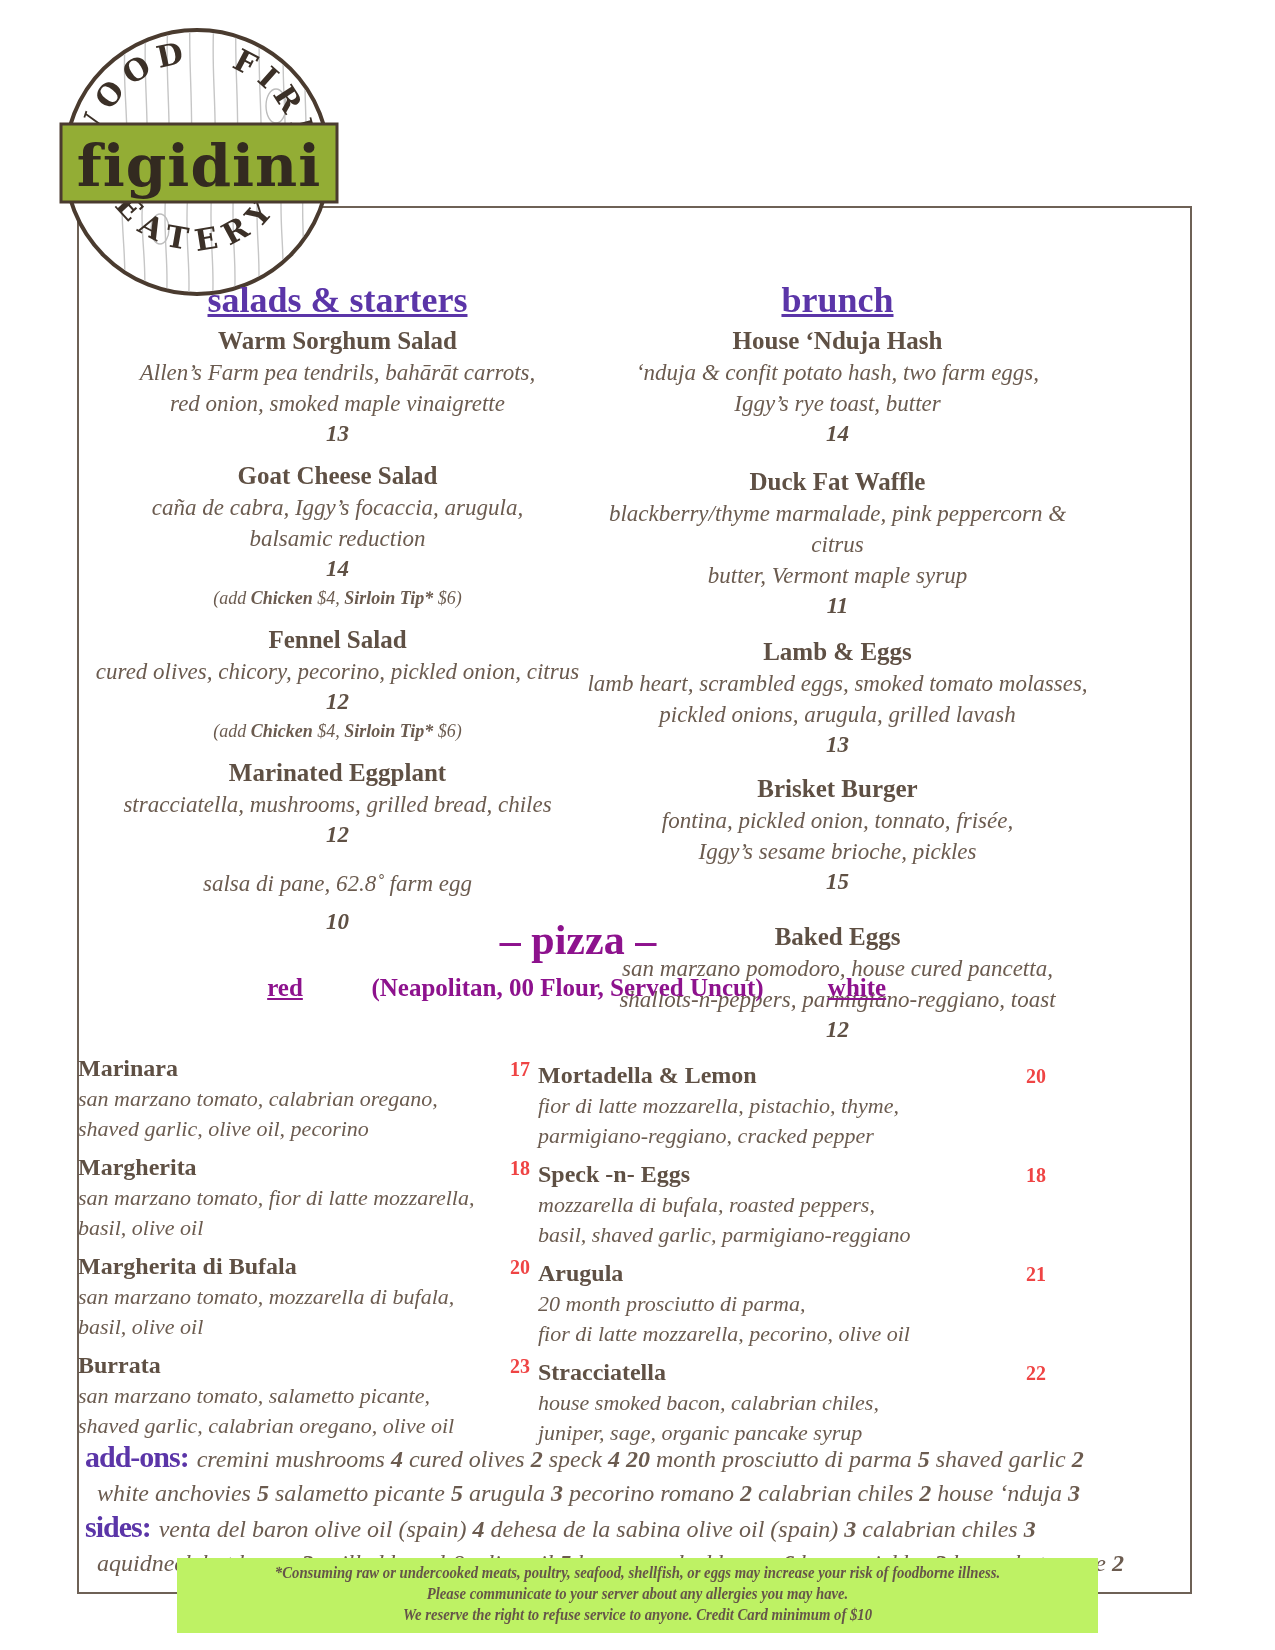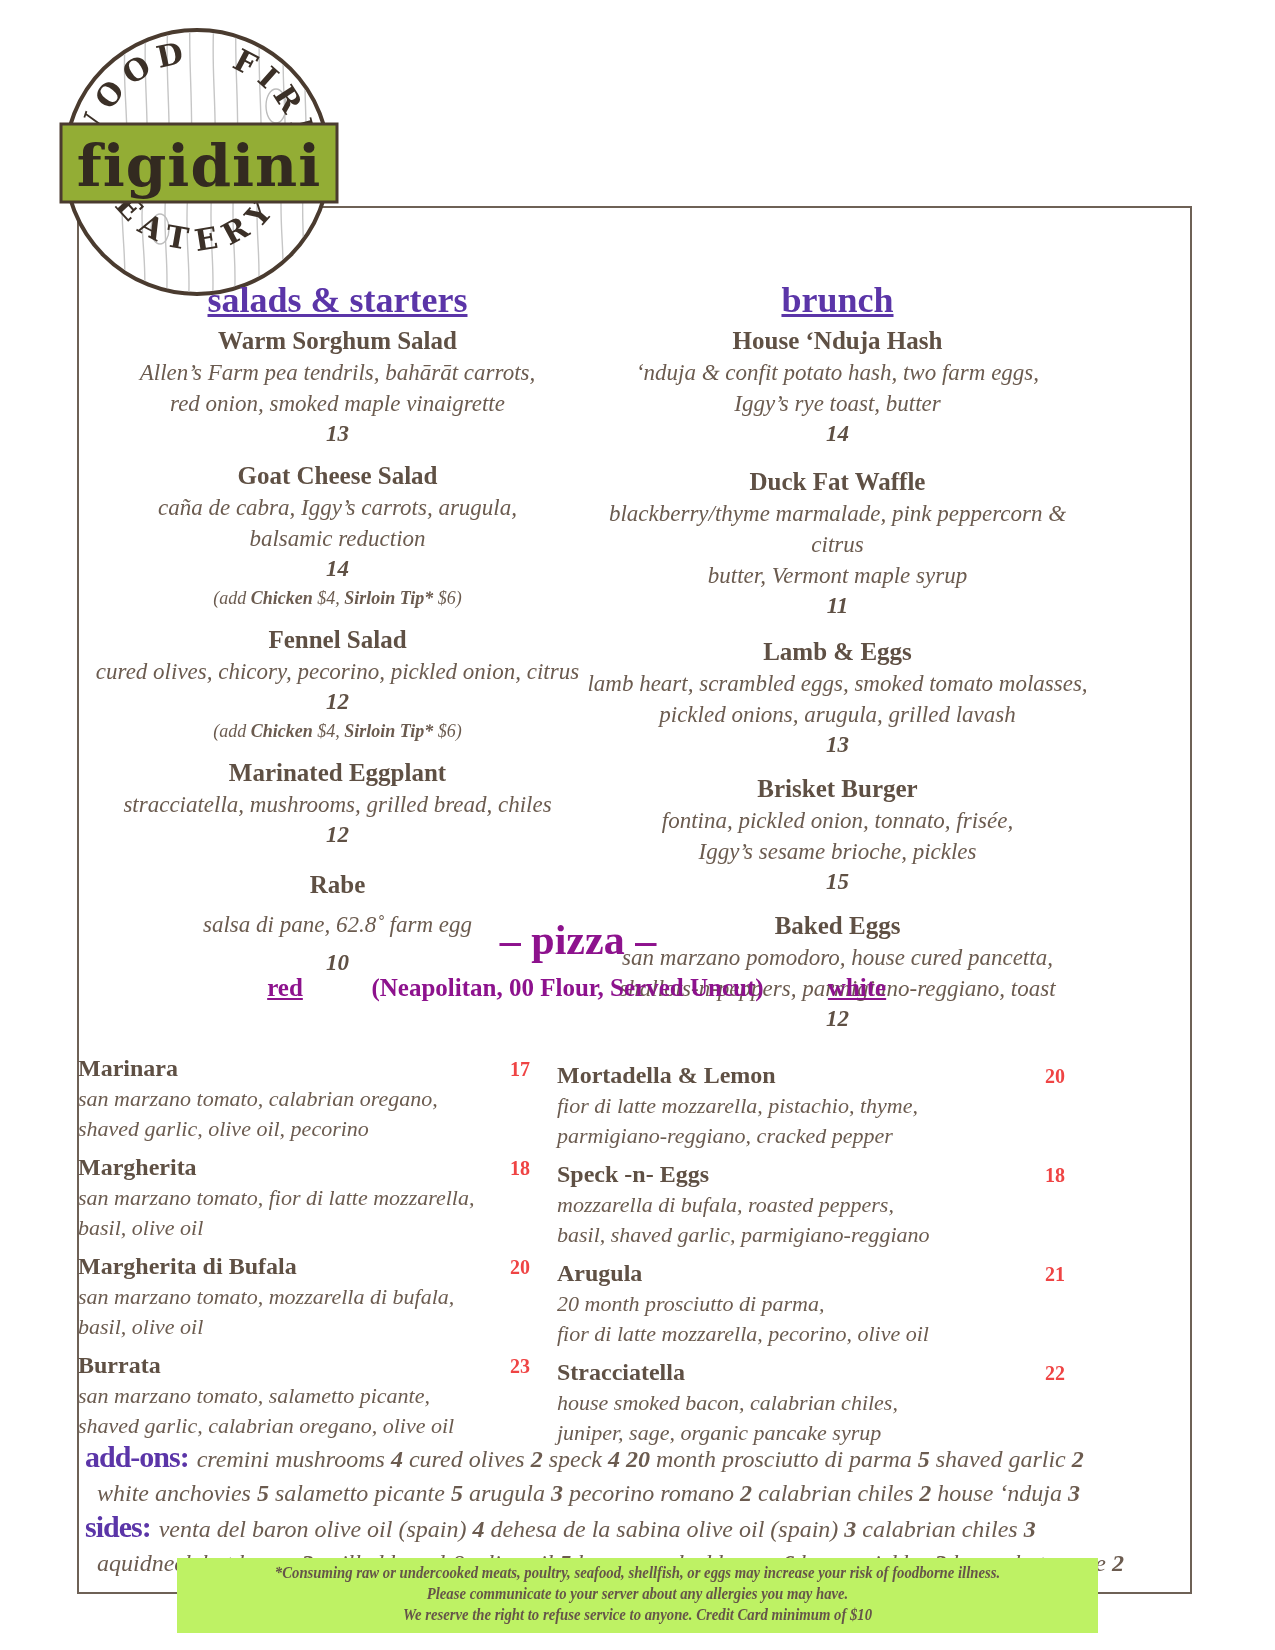--- a/index.html
+++ b/index.html
@@ -23,21 +23,21 @@
   
   .pizza-title{position:absolute;left:428px;top:916px;width:300px;text-align:center;
         font-size:42px;font-weight:bold;color:#8d128d;line-height:48px;}
   .pz-sub{position:absolute;top:972px;font-size:25px;font-weight:bold;color:#8d128d;line-height:32px;text-align:center;}
   .pz-red{left:240px;width:90px;}
   .pz-mid{left:370px;width:395px;}
   .pz-white{left:812px;width:90px;}
   .pz-sub .ul{text-decoration:underline;}
   .pz-col{position:absolute;text-align:left;}
   .pz-col-left{left:78px;top:1053px;width:452px;}
-  .pz-col-right{left:557px;top:1060px;width:508px;}
+  .pz-col-right{left:538px;top:1060px;width:508px;}
   .pz-item{margin-bottom:8px;}
   .pz-head{display:flex;justify-content:space-between;align-items:baseline;}
   .pz-name{font-size:24px;font-weight:bold;color:#5f5044;line-height:30px;}
   .pz-price{font-size:20px;font-weight:bold;color:#ef4444;line-height:30px;}
   .pz-desc{font-size:22px;font-style:italic;line-height:30px;white-space:pre-line;}
   
   .addons{position:absolute;left:85px;top:1440px;width:1140px;text-align:left;}
   .ad-line{font-size:24px;font-style:italic;line-height:34px;white-space:nowrap;}
   .ad-line.indent{padding-left:12px;}
   .ad-label{font-size:30px;font-weight:bold;font-style:normal;color:#5b35a8;letter-spacing:-1px;padding-right:8px;}
@@ -92,41 +92,40 @@
 
     <div class="mi">
       <div class="mi-name">Warm Sorghum Salad</div>
       <div class="mi-desc">Allen’s Farm pea tendrils, bahārāt carrots,
 red onion, smoked maple vinaigrette</div>
       <div class="mi-price">13</div>
     </div>
 
     <div class="mi">
       <div class="mi-name">Goat Cheese Salad</div>
-      <div class="mi-desc">caña de cabra, Iggy’s carrots, arugula,
+      <div class="mi-desc">caña de cabra, Iggy’s focaccia, arugula,
 balsamic reduction</div>
       <div class="mi-price">14</div>
       <div class="mi-note"><span>(add </span><span class="b">Chicken</span><span> $4, </span><span class="b">Sirloin Tip*</span><span> $6)</span></div>
     </div>
 
     <div class="mi">
       <div class="mi-name">Fennel Salad</div>
       <div class="mi-desc">cured olives, chicory, pecorino, pickled onion, citrus</div>
       <div class="mi-price">12</div>
       <div class="mi-note"><span>(add </span><span class="b">Chicken</span><span> $4, </span><span class="b">Sirloin Tip*</span><span> $6)</span></div>
     </div>
 
     <div class="mi">
       <div class="mi-name">Marinated Eggplant</div>
       <div class="mi-desc">stracciatella, mushrooms, grilled bread, chiles</div>
       <div class="mi-price">12</div>
     </div>
 
     <div class="mi" style="margin-top:18px;">
-      <div class="mi-name">Rabe</div>
       <div class="mi-desc" style="margin-top:8px;">salsa di pane, 62.8˚ farm egg</div>
       <div class="mi-price" style="margin-top:8px;">10</div>
     </div>
   </div>
 
   <div class="col col-right">
     <div class="sec-title"><span>brunch</span></div>
 
     <div class="mi">
       <div class="mi-name">House ‘Nduja Hash</div>
@@ -149,21 +148,21 @@
       <div class="mi-price">13</div>
     </div>
 
     <div class="mi" style="margin-top:12px;">
       <div class="mi-name">Brisket Burger</div>
       <div class="mi-desc">fontina, pickled onion, tonnato, frisée,
 Iggy’s sesame brioche, pickles</div>
       <div class="mi-price">15</div>
     </div>
 
-    <div class="mi" style="margin-top:12px;">
+    <div class="mi" style="margin-top:23px;">
       <div class="mi-name">Baked Eggs</div>
       <div class="mi-desc">san marzano pomodoro, house cured pancetta,
 shallots-n-peppers, parmigiano-reggiano, toast</div>
       <div class="mi-price">12</div>
     </div>
   </div>
 
   <div class="pizza-title">– pizza –</div>
   <div class="pz-sub pz-red"><span class="ul">red</span></div>
   <div class="pz-sub pz-mid">(Neapolitan, 00 Flour, Served Uncut)</div>

